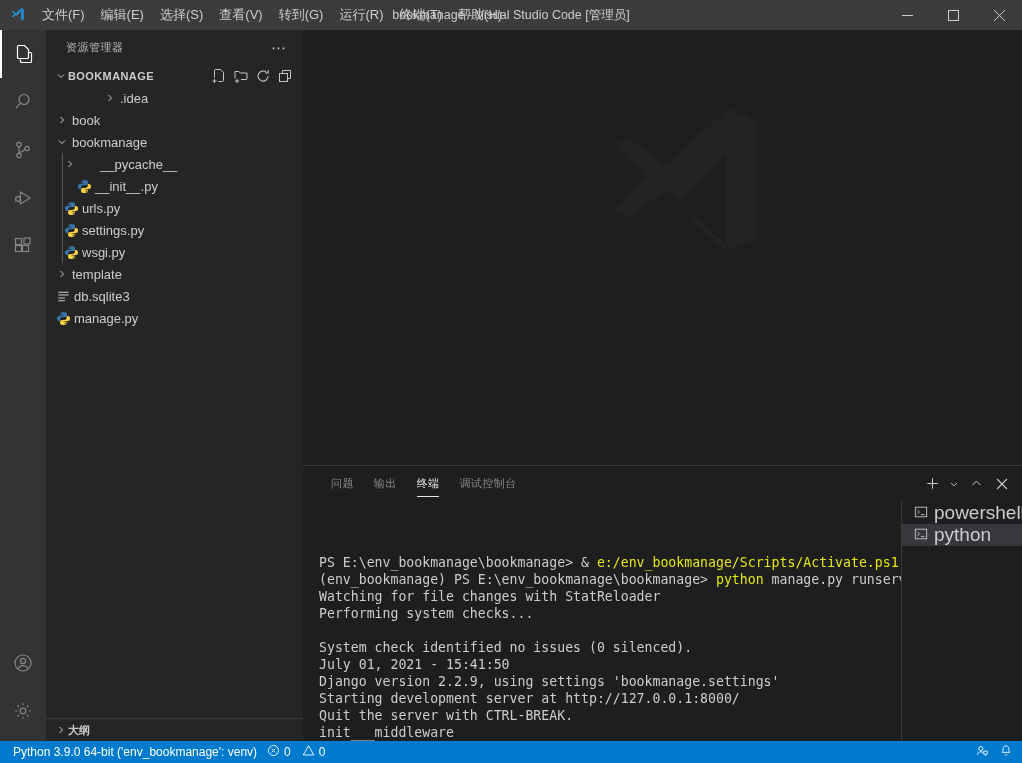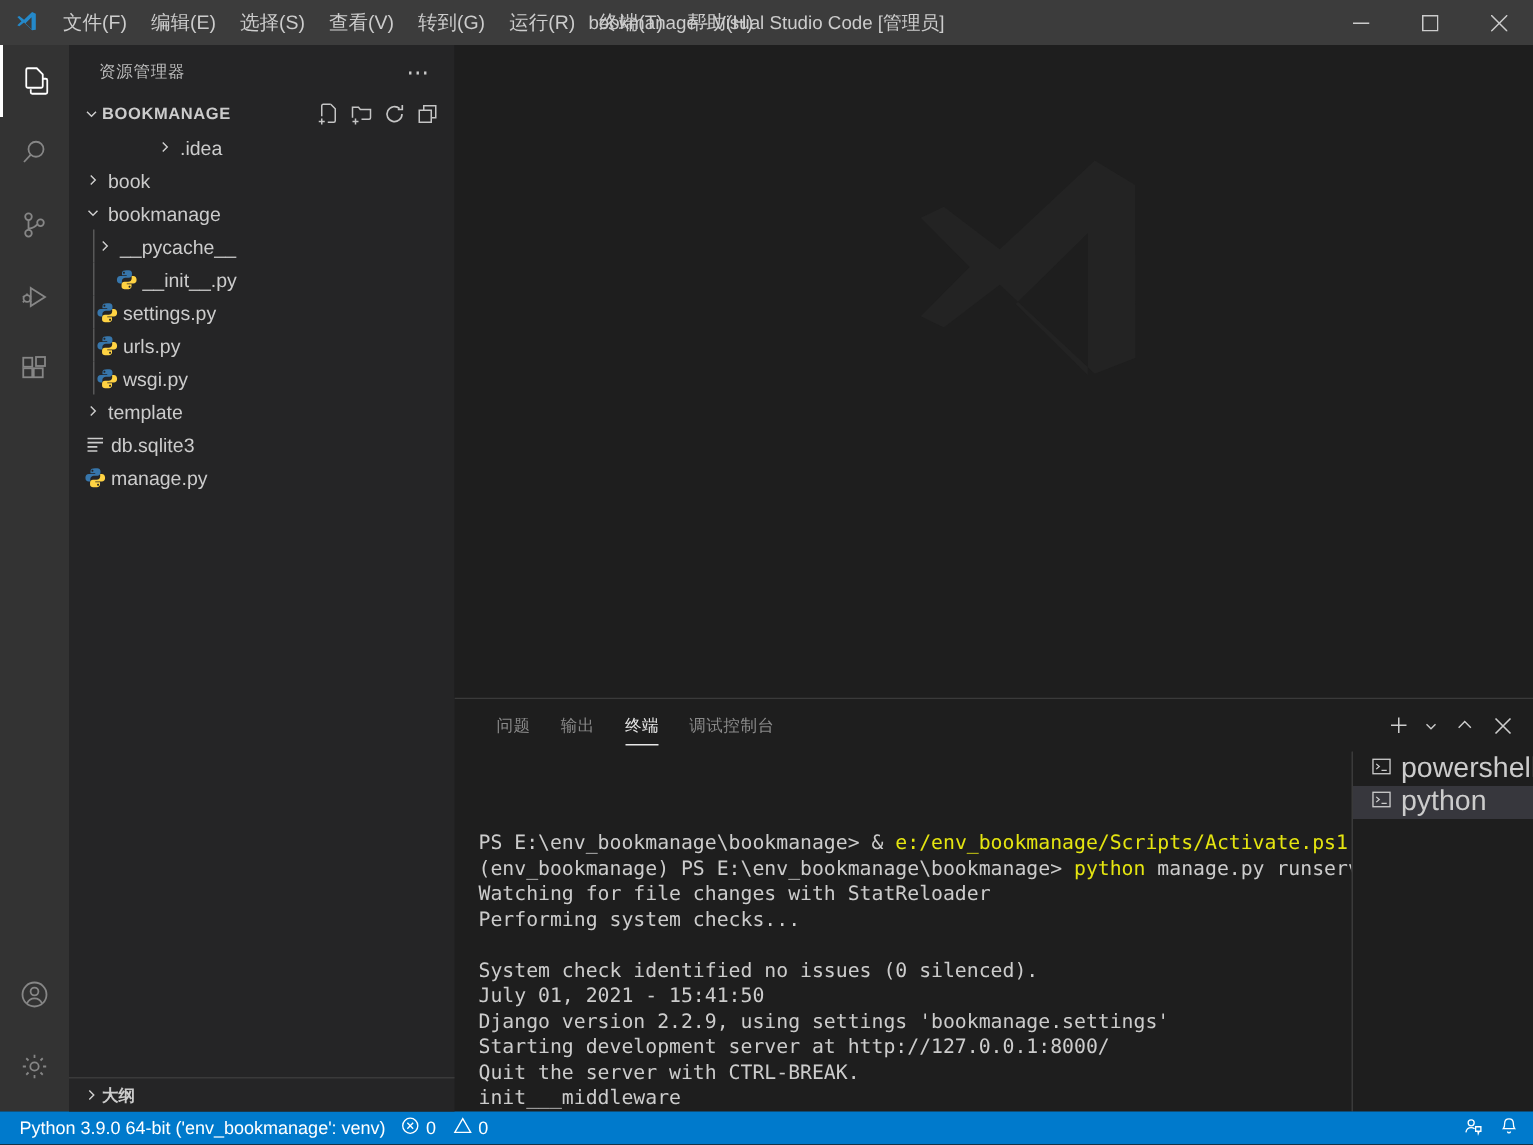--- a/index.html
+++ b/index.html
@@ -501,21 +501,21 @@
             <span style="padding-left: 2px;">book</span>
           </div>
           <div class="row" style="padding-left: 8px;">
             <span class="twisty">
               <svg width="12" height="12" viewBox="0 0 16 16">
                 <path d="M4 6l4 4 4-4" fill="none" stroke="#cccccc" stroke-width="1.3"></path>
               </svg>
             </span>
             <span style="padding-left: 2px;">bookmanage</span>
           </div>
-          <div class="row" style="padding-left: 16px;">
+          <div class="row" style="padding-left: 16px; gap: 20px;">
             <div class="indent-guide" style="left: 16px;"></div>
             <span class="twisty">
               <svg width="12" height="12" viewBox="0 0 16 16">
                 <path d="M6 4l4 4-4 4" fill="none" stroke="#cccccc" stroke-width="1.3"></path>
               </svg>
             </span>
             <span style="padding-left: 2px;">__pycache__</span>
           </div>
           <div class="row" style="padding-left: 29px;">
             <div class="indent-guide" style="left: 16px;"></div>
@@ -528,31 +528,31 @@
             <span style="padding-left: 0px;">__init__.py</span>
           </div>
           <div class="row" style="padding-left: 16px;">
             <div class="indent-guide" style="left: 16px;"></div>
             <span class="ficon">
               <svg width="15" height="15" viewBox="0 0 16 16">
                 <path d="M7.9 1.2c-1.9 0-3.3.5-3.3 2v1.6h3.4v.5H3.4C1.9 5.3 1 6.2 1 8s.9 2.7 2.4 2.7h1.1V8.9c0-1.4 1.2-2.4 2.5-2.4h2.6c1.2 0 2.1-.9 2.1-2.1V3.2c0-1.2-1-2-2.2-2H7.9zM6 2.3c.4 0 .7.3.7.7s-.3.7-.7.7-.7-.3-.7-.7.3-.7.7-.7z" fill="#3776ab"></path>
                 <path d="M8.1 14.8c1.9 0 3.3-.5 3.3-2v-1.6H8v-.5h4.6c1.5 0 2.4-.9 2.4-2.7s-.9-2.7-2.4-2.7h-1.1v1.8c0 1.4-1.2 2.4-2.5 2.4H6.4c-1.2 0-2.1.9-2.1 2.1v1.2c0 1.2 1 2 2.2 2h1.6zM10 13.7c-.4 0-.7-.3-.7-.7s.3-.7.7-.7.7.3.7.7-.3.7-.7.7z" fill="#ffd343"></path>
               </svg>
             </span>
-            <span style="padding-left: 0px;">settings.py</span>
+            <span style="padding-left: 0px;">urls.py</span>
           </div>
           <div class="row" style="padding-left: 16px;">
             <div class="indent-guide" style="left: 16px;"></div>
             <span class="ficon">
               <svg width="15" height="15" viewBox="0 0 16 16">
                 <path d="M7.9 1.2c-1.9 0-3.3.5-3.3 2v1.6h3.4v.5H3.4C1.9 5.3 1 6.2 1 8s.9 2.7 2.4 2.7h1.1V8.9c0-1.4 1.2-2.4 2.5-2.4h2.6c1.2 0 2.1-.9 2.1-2.1V3.2c0-1.2-1-2-2.2-2H7.9zM6 2.3c.4 0 .7.3.7.7s-.3.7-.7.7-.7-.3-.7-.7.3-.7.7-.7z" fill="#3776ab"></path>
                 <path d="M8.1 14.8c1.9 0 3.3-.5 3.3-2v-1.6H8v-.5h4.6c1.5 0 2.4-.9 2.4-2.7s-.9-2.7-2.4-2.7h-1.1v1.8c0 1.4-1.2 2.4-2.5 2.4H6.4c-1.2 0-2.1.9-2.1 2.1v1.2c0 1.2 1 2 2.2 2h1.6zM10 13.7c-.4 0-.7-.3-.7-.7s.3-.7.7-.7.7.3.7.7-.3.7-.7.7z" fill="#ffd343"></path>
               </svg>
             </span>
-            <span style="padding-left: 0px;">urls.py</span>
+            <span style="padding-left: 0px;">settings.py</span>
           </div>
           <div class="row" style="padding-left: 16px;">
             <div class="indent-guide" style="left: 16px;"></div>
             <span class="ficon">
               <svg width="15" height="15" viewBox="0 0 16 16">
                 <path d="M7.9 1.2c-1.9 0-3.3.5-3.3 2v1.6h3.4v.5H3.4C1.9 5.3 1 6.2 1 8s.9 2.7 2.4 2.7h1.1V8.9c0-1.4 1.2-2.4 2.5-2.4h2.6c1.2 0 2.1-.9 2.1-2.1V3.2c0-1.2-1-2-2.2-2H7.9zM6 2.3c.4 0 .7.3.7.7s-.3.7-.7.7-.7-.3-.7-.7.3-.7.7-.7z" fill="#3776ab"></path>
                 <path d="M8.1 14.8c1.9 0 3.3-.5 3.3-2v-1.6H8v-.5h4.6c1.5 0 2.4-.9 2.4-2.7s-.9-2.7-2.4-2.7h-1.1v1.8c0 1.4-1.2 2.4-2.5 2.4H6.4c-1.2 0-2.1.9-2.1 2.1v1.2c0 1.2 1 2 2.2 2h1.6zM10 13.7c-.4 0-.7-.3-.7-.7s.3-.7.7-.7.7.3.7.7-.3.7-.7.7z" fill="#ffd343"></path>
               </svg>
             </span>
             <span style="padding-left: 0px;">wsgi.py</span>

